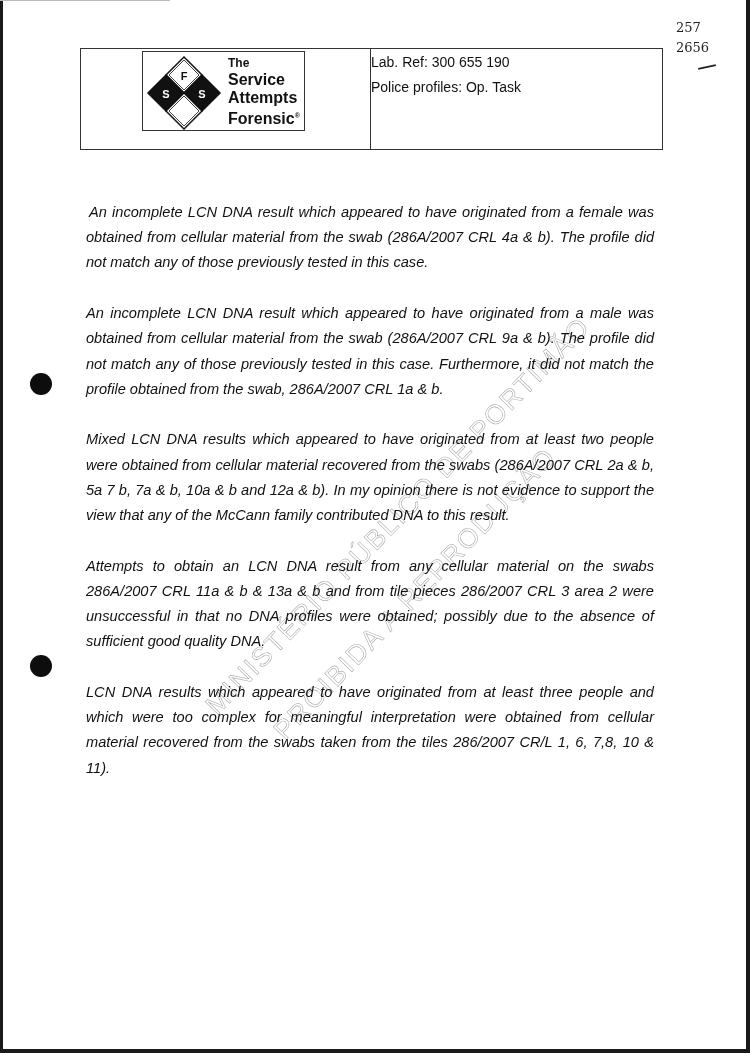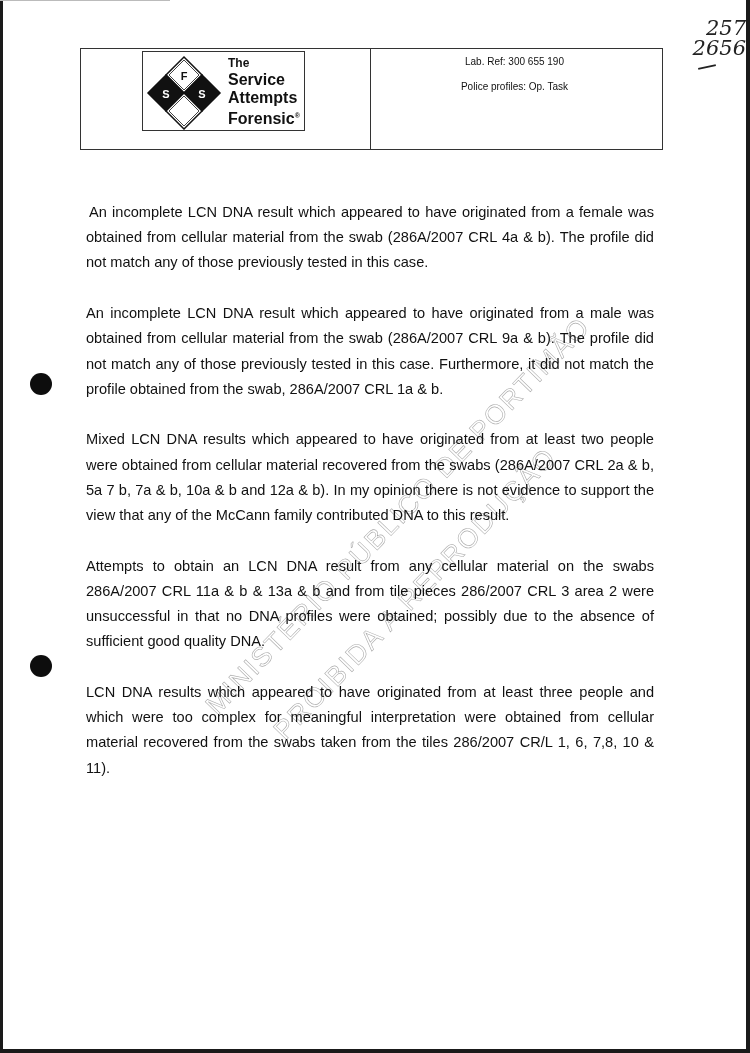--- a/index.html
+++ b/index.html
@@ -21,39 +21,39 @@
     position: absolute; left: 61px; top: 2px; width: 163px; height: 80px;
     border: 1px solid #333; box-sizing: border-box;
   }
   .logo-mark { position: absolute; left: 2px; top: 2px; width: 78px; height: 76px; }
   .logo-text { position: absolute; left: 85px; top: 2px; line-height: 1; font-weight: bold; }
   .logo-the { font-size: 12px; display: block; margin-bottom: 2px; margin-top: 3px; }
   .logo-line { font-size: 16px; display: block; line-height: 18px; }
   .logo-reg { font-size: 7px; vertical-align: super; }
 
   .refs {
-    position: absolute; left: 290px; top: 0; width: 287px; text-align: center;
-    font-size: 10px; line-height: 24.5px; padding-top: 1px;
+    position: absolute; left: 290px; top: 0; width: 287px; text-align: left;
+    font-size: 14px; line-height: 24.5px; padding-top: 1px;
   }
   .refs div { padding-right: 0; }
 
   .handwriting {
     position: absolute; left: 676px; top: 18px; width: 70px;
-    font-family: "DejaVu Serif", serif; font-style: italic; font-size: 21px; line-height: 20px;
-    color: #222; text-align: right;
+    font-family: "DejaVu Serif", serif; font-size: 13px; line-height: 20px;
+    color: #222; text-align: left;
   }
   .hw-dash { display: block; width: 18px; height: 2px; background: #222; margin: 8px auto 0 22px; transform: rotate(-12deg); }
 
   .punch-hole { position: absolute; width: 22px; height: 22px; border-radius: 50%; background: #0d0d0d; }
 
   .body-text {
     position: absolute; left: 86px; top: 200px; width: 568px;
     font-size: 14.6px; line-height: 25.2px; text-align: justify;
   }
-  .body-text p { margin: 0 0 25.5px 0; }
+  .body-text p { margin: 0 0 25.5px 0; font-style: italic; }
   .body-text p:first-child { text-indent: 3px; }
 
   .watermark {
     position: absolute; color: rgba(0,0,0,0.22); font-size: 27px; letter-spacing: 2px;
     white-space: nowrap; transform-origin: left bottom; font-family: "Liberation Sans", sans-serif;
     -webkit-text-stroke: 0.6px rgba(0,0,0,0.35); color: transparent;
   }
   .wm1 { left: 222px; top: 690px; transform: rotate(-46deg); }
   .wm2 { left: 290px; top: 715px; transform: rotate(-46deg); }
 </style>

